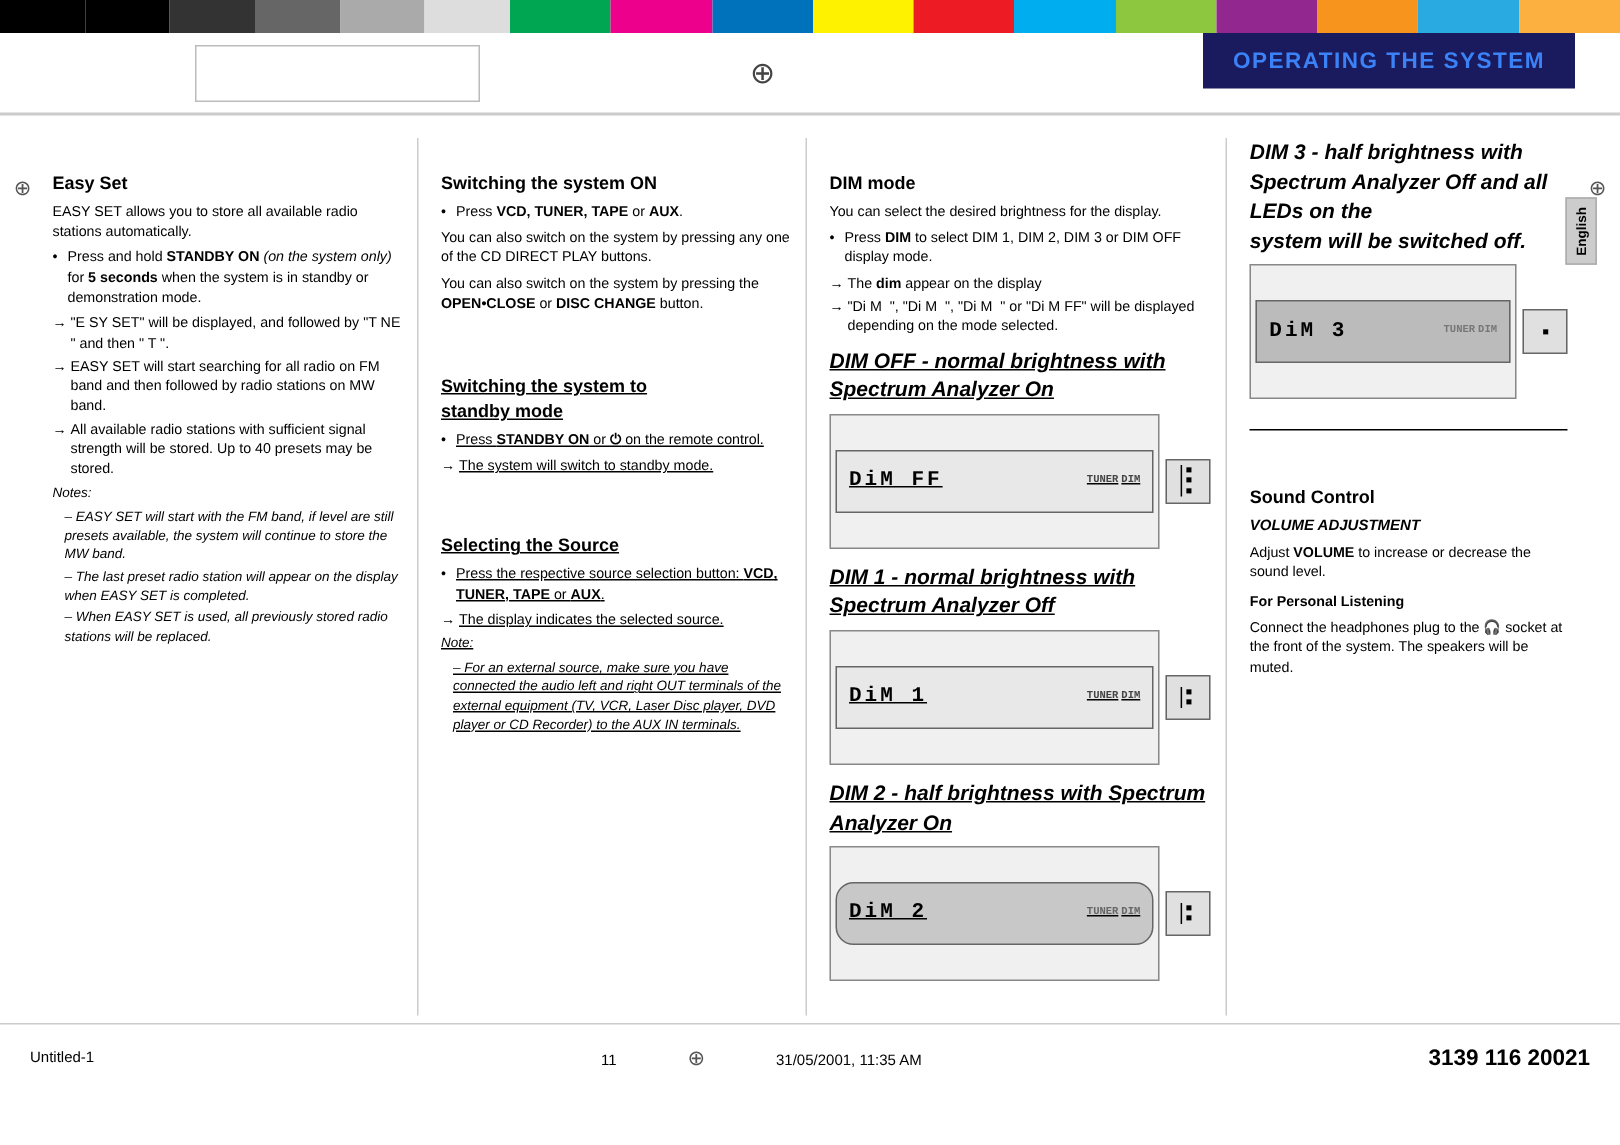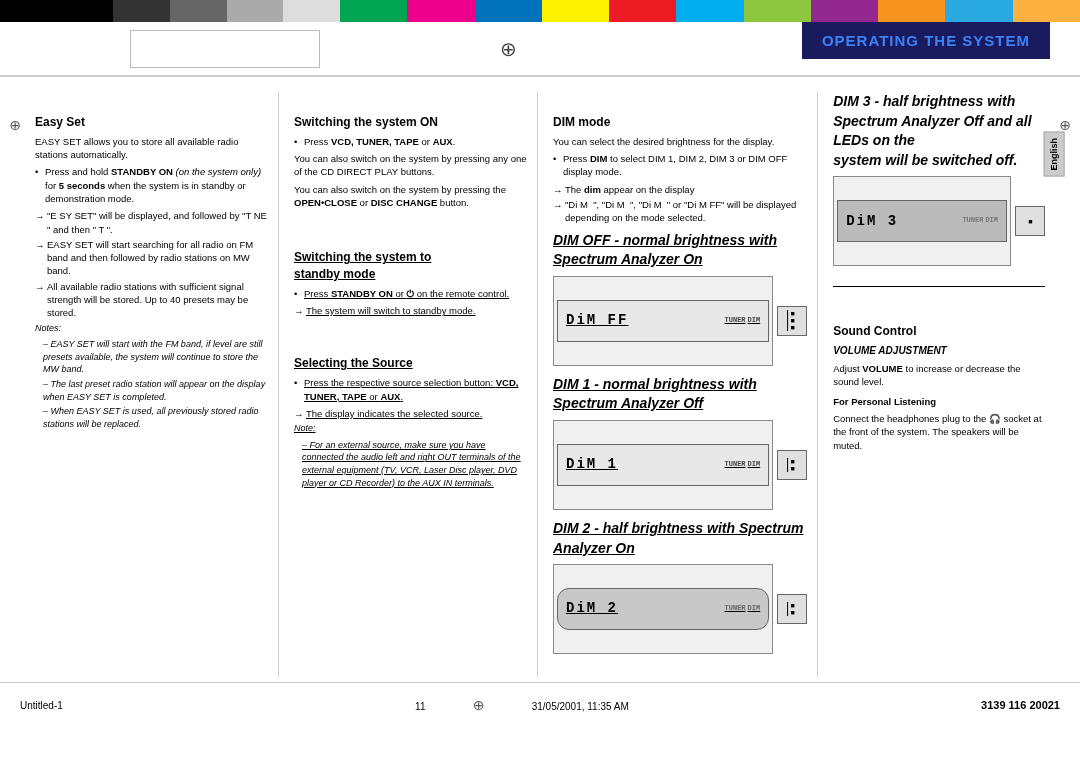--- a/index.html
+++ b/index.html
@@ -211,21 +211,21 @@
       align-items: center;
       padding: 8px 20px;
       border-top: 1px solid #ccc;
       font-size: 10px;
       height: 45px;
     }
     .footer-center {
       text-align: center;
     }
     .footer-right {
-      font-size: 11px;
+      font-size: 15px;
       font-weight: bold;
     }
 
     
     .ch { color: #555; font-size: 14px; }
 
     .sub-section {
       margin-top: 6px;
       text-decoration: underline;
     }

